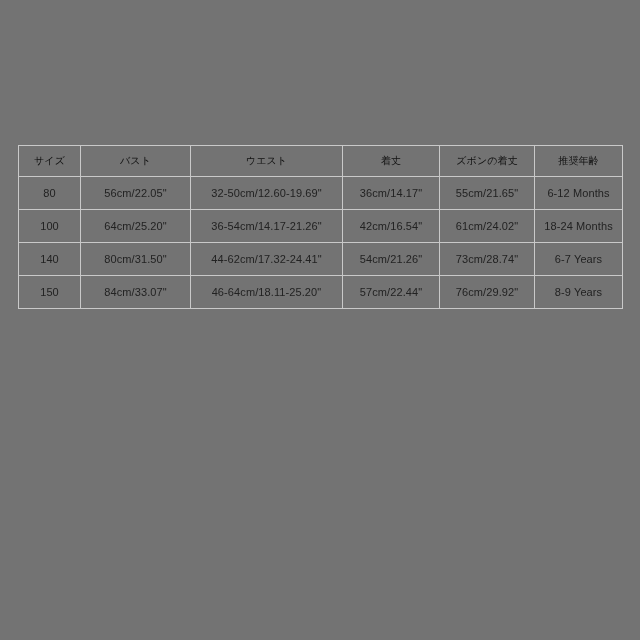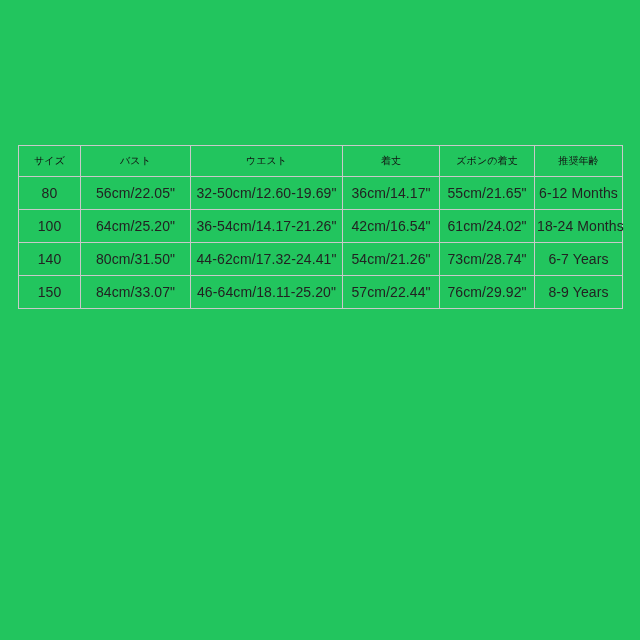--- a/index.html
+++ b/index.html
@@ -11,40 +11,40 @@
     height: 640px;
     background: #ffffff;
     font-family: "Liberation Sans", sans-serif;
     color: #1c1c1c;
     overflow: hidden;
   }
   .page {
     position: relative;
     width: 640px;
     height: 640px;
-    background: #22c55e;
+    background: #737373;
   }
   .table-wrap {
     position: absolute;
     left: 18px;
     top: 145px;
     width: 604px;
   }
   table.size-chart {
     border-collapse: collapse;
     width: 604px;
     table-layout: fixed;
   }
   table.size-chart th,
   table.size-chart td {
     border: 1px solid #c9c9c9;
     text-align: center;
     vertical-align: middle;
     height: 32px;
-    font-size: 14px;
+    font-size: 11px;
     font-weight: normal;
     color: #222222;
     padding: 0 2px;
     letter-spacing: 0.1px;
     white-space: nowrap;
   }
   table.size-chart thead th {
     font-size: 10px;
     color: #111111;
     height: 30px;

